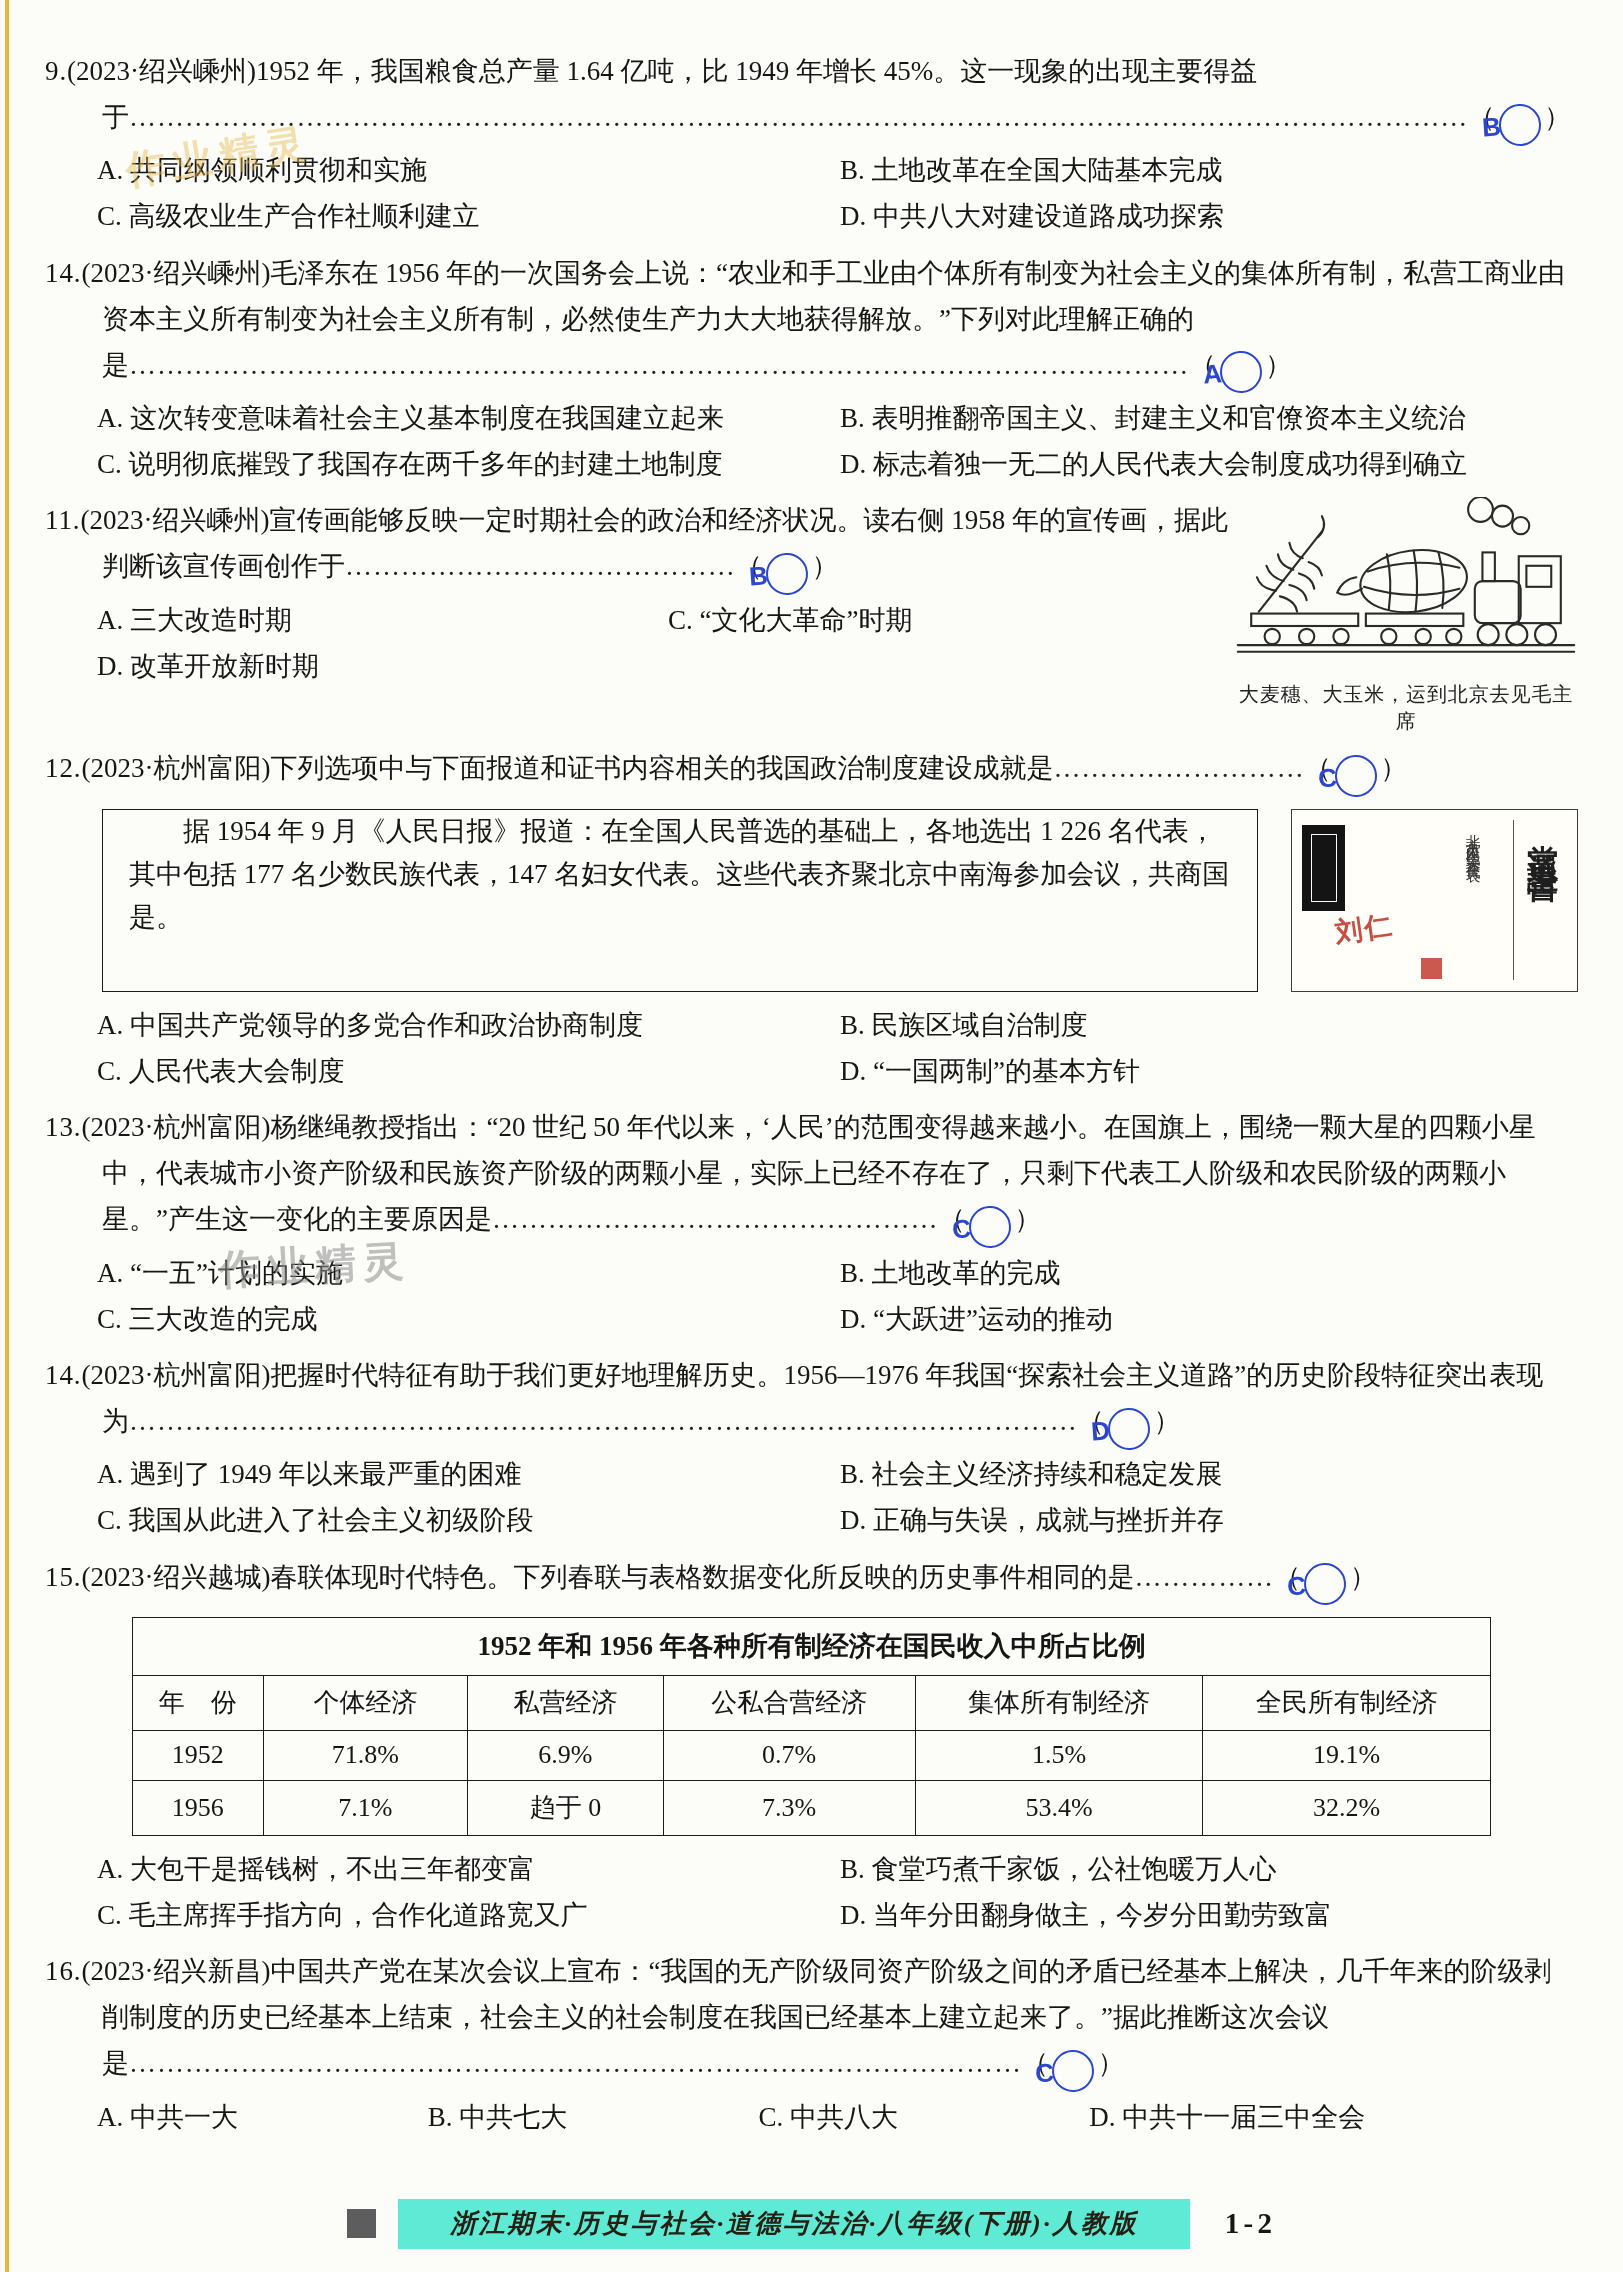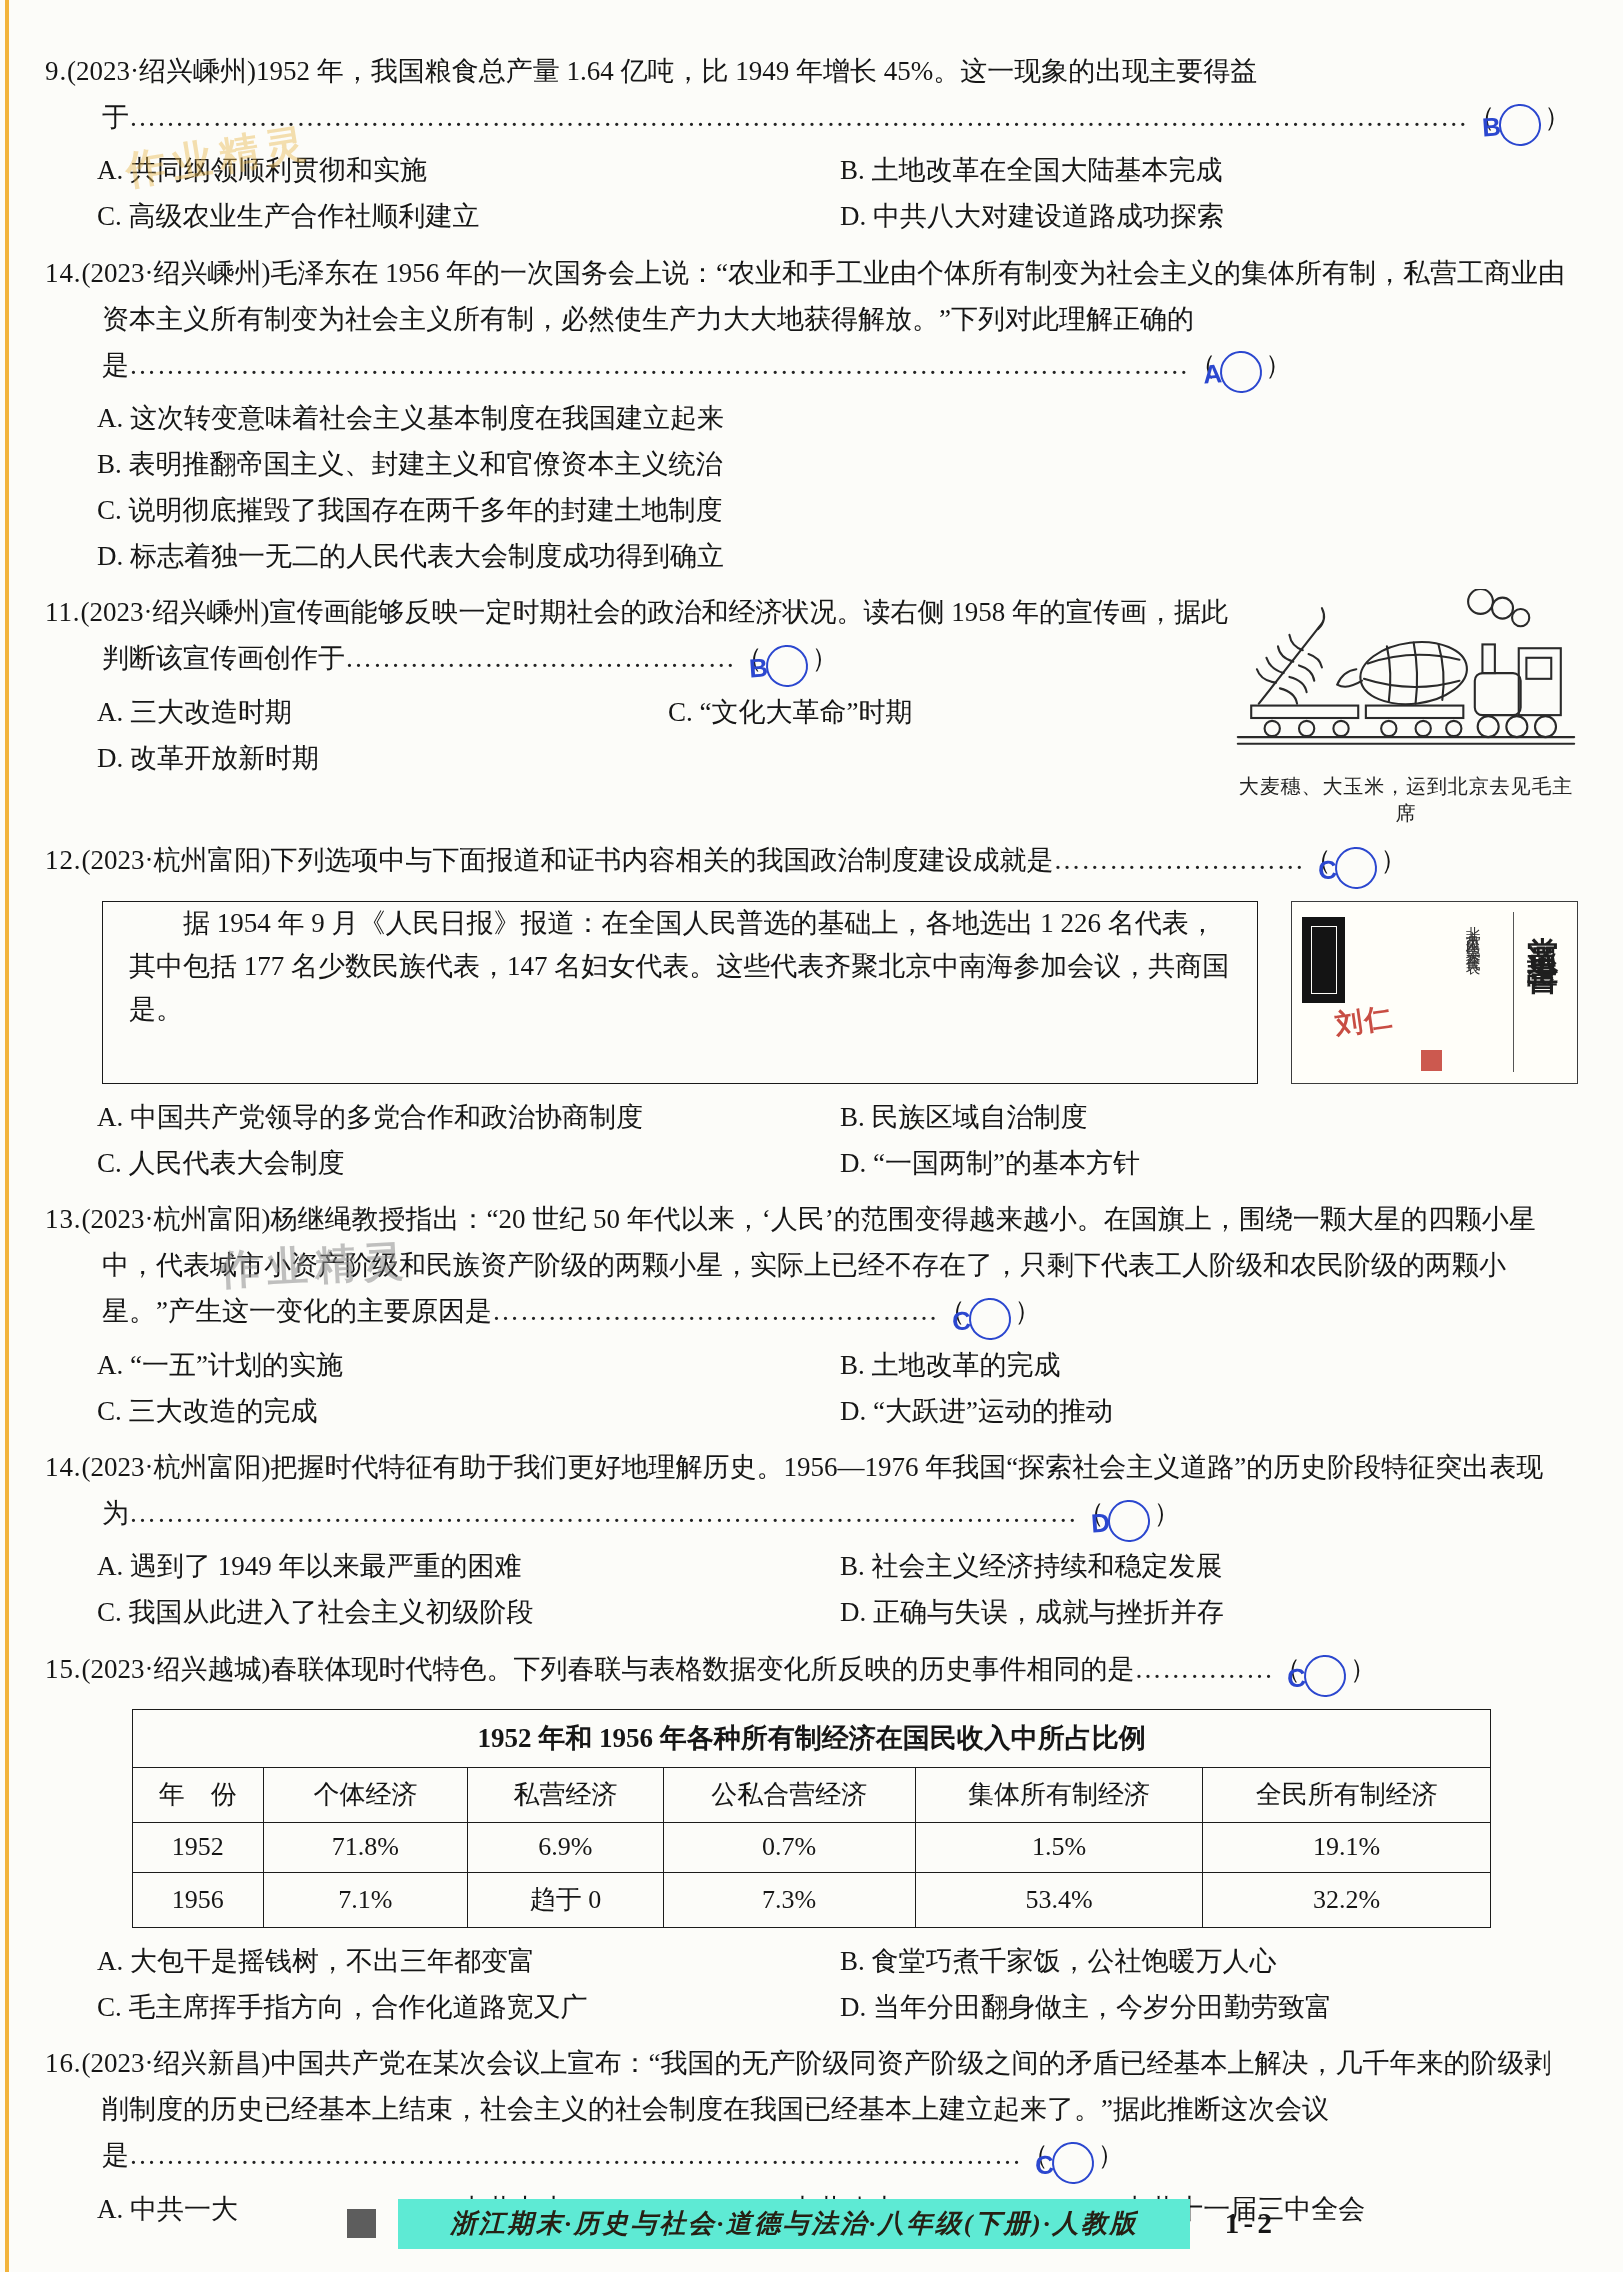--- a/index.html
+++ b/index.html
@@ -35,21 +35,21 @@
   .qnum { letter-spacing: 0.9px; }
   .leader { word-break: break-all; letter-spacing: 0.9px; color: #222; }
   .tail { white-space: nowrap; }
   .ansletter {
     display: inline-block; min-width: 38px; height: 38px; line-height: 38px;
     text-align: center; border: 2.6px solid #2b47cf; border-radius: 50%;
     color: #2b47cf; font-family: "Liberation Sans", sans-serif; font-weight: bold;
     font-size: 26px; transform: rotate(-4deg); vertical-align: -7.7px; margin: 0 3.4px;
   }
   .opts { display: grid; padding-left: 52px; line-height: 46px; margin: 1.7px 0 0 0; column-gap: 5px; }
-  .cols1 { grid-template-columns: 1fr; }
+  .cols1 { grid-template-columns: 1fr 1fr; }
   .cols2 { grid-template-columns: 1fr 1fr; }
   .cols4 { grid-template-columns: 1fr 1fr 1fr 1.5fr; }
   .opt { white-space: nowrap; overflow: hidden; }
 
   
   .poster-fig { float: right; width: 344px; margin: 1.7px 0 3.4px 22.4px; }
   .poster-frame svg { display: block; width: 100%; height: auto; }
   .poster-caption { font-size: 20px; text-align: center; margin-top: 1.7px; letter-spacing: 0.9px; color: #222; }
 
   

